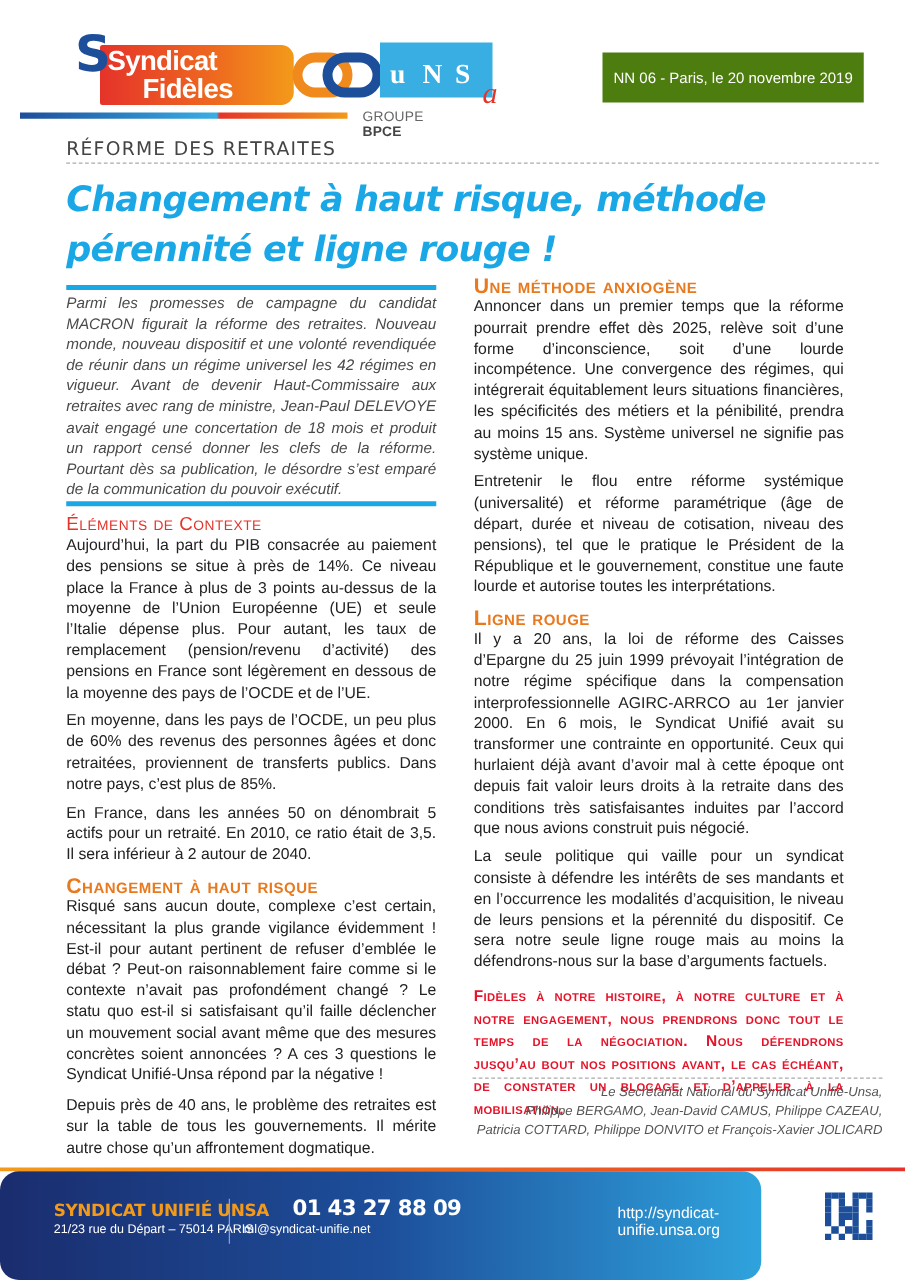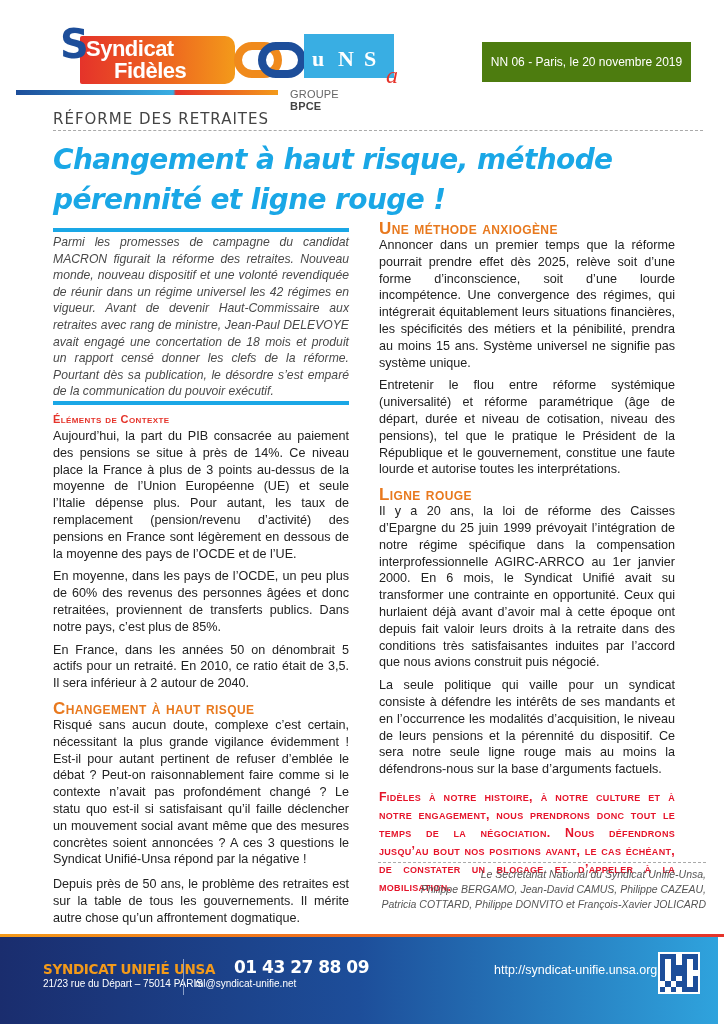--- a/index.html
+++ b/index.html
@@ -28,31 +28,31 @@
 
   .headline { position:absolute; left:53px; top:140px; width:660px; font:bold italic 28px "DejaVu Sans", sans-serif; color:#1aa7e6; line-height:40px; letter-spacing:-0.6px; }
 
   
   .intro-top { position:absolute; left:53px; top:228px; width:296px; height:4px; background:#1aa7e6; }
   .intro { position:absolute; left:53px; top:234px; width:296px; font:italic 12.2px "Liberation Sans", sans-serif; color:#4a4a4a; line-height:16.6px; text-align:justify; }
   .intro-bot { position:absolute; left:53px; top:401px; width:296px; height:4px; background:#1aa7e6; }
 
   .col { position:absolute; width:296px; font:12.6px "Liberation Sans", sans-serif; color:#222; line-height:16.8px; text-align:justify; }
   .col p { margin-bottom:6px; }
-  .h-red { color:#e5332a; font-weight:bold; font-size:11px; font-variant:small-caps; letter-spacing:0.4px; }
+  .h-red { color:#e5332a; font-weight:normal; font-size:15px; font-variant:small-caps; letter-spacing:0.4px; }
   .h-orange { color:#e8791e; font-weight:bold; font-size:17px; font-variant:small-caps; letter-spacing:0.4px; }
   .h { margin-bottom:1px; line-height:15px; }
   .red-block { color:#e5142a; font-weight:bold; font-variant:small-caps; font-size:12.4px; line-height:18px; letter-spacing:0.3px; }
 
   .sig-rule { position:absolute; left:378px; top:862px; width:328px; border-top:1px dashed #aaa; }
   .signature { position:absolute; left:370px; top:867px; width:336px; text-align:right; font:italic 10.5px "Liberation Sans", sans-serif; color:#555; line-height:15px; }
 
   
   .footer-stripe { position:absolute; left:0; top:934px; width:724px; height:3px; background:linear-gradient(90deg,#f39a1a 0%,#ee6a1f 50%,#e5332a 100%); }
-  .footer { position:absolute; left:0; top:937px; width:718px; height:87px; background:linear-gradient(90deg,#1a2d6e 0%,#1d4e9a 50%,#2fa3dd 100%); }
+  .footer { position:absolute; left:0; top:937px; width:609px; height:87px; background:linear-gradient(90deg,#1a2d6e 0%,#1d4e9a 50%,#2fa3dd 100%);border-radius:15px; }
   .f-org { position:absolute; left:43px; top:24px; font:bold 13.5px "DejaVu Sans", sans-serif; color:#f39a1a; letter-spacing:-0.3px; }
   .f-addr { position:absolute; left:43px; top:41px; font:10px "Liberation Sans", sans-serif; color:#fff; }
   .f-div { position:absolute; left:183px; top:22px; width:1px; height:36px; background:#8aa0c8; }
   .f-phone { position:absolute; left:194px; top:20px; font:bold 17px "DejaVu Sans", sans-serif; color:#fff; letter-spacing:-0.5px;margin-left:40px; }
   .f-mail { position:absolute; left:195px; top:41px; font:10px "Liberation Sans", sans-serif; color:#fff; }
   .f-url { position:absolute; left:494px; top:26px; font:12.5px "Liberation Sans", sans-serif; color:#fff; }
   .qr { position:absolute; left:658px; top:15px; width:42px; height:42px; background:#fff; padding:2px; display:grid; grid-template-columns:repeat(7,1fr); grid-template-rows:repeat(7,1fr); gap:0; }
   .qr i { display:block; }
   .qr i.b { background:#1d4e9a; }
 </style>
@@ -90,21 +90,21 @@
 <div class="intro">Parmi les promesses de campagne du candidat MACRON figurait la réforme des retraites. Nouveau monde, nouveau dispositif et une volonté revendiquée de réunir dans un régime universel les 42 régimes en vigueur. Avant de devenir Haut-Commissaire aux retraites avec rang de ministre, Jean-Paul DELEVOYE avait engagé une concertation de 18 mois et produit un rapport censé donner les clefs de la réforme. Pourtant dès sa publication, le désordre s’est emparé de la communication du pouvoir exécutif.</div>
 <div class="intro-bot"></div>
 
 <div class="col" style="left:53px; top:412px;">
   <div class="h h-red">Éléments de Contexte</div>
   <p>Aujourd’hui, la part du PIB consacrée au paiement des pensions se situe à près de 14%. Ce niveau place la France à plus de 3 points au-dessus de la moyenne de l’Union Européenne (UE) et seule l’Italie dépense plus. Pour autant, les taux de remplacement (pension/revenu d’activité) des pensions en France sont légèrement en dessous de la moyenne des pays de l’OCDE et de l’UE.</p>
   <p>En moyenne, dans les pays de l’OCDE, un peu plus de 60% des revenus des personnes âgées et donc retraitées, proviennent de transferts publics. Dans notre pays, c’est plus de 85%.</p>
   <p style="margin-bottom:9px;">En France, dans les années 50 on dénombrait 5 actifs pour un retraité. En 2010, ce ratio était de 3,5. Il sera inférieur à 2 autour de 2040.</p>
   <div class="h h-orange">Changement à haut risque</div>
   <p style="margin-bottom:8px;">Risqué sans aucun doute, complexe c’est certain, nécessitant la plus grande vigilance évidemment ! Est-il pour autant pertinent de refuser d’emblée le débat ? Peut-on raisonnablement faire comme si le contexte n’avait pas profondément changé ? Le statu quo est-il si satisfaisant qu’il faille déclencher un mouvement social avant même que des mesures concrètes soient annoncées ? A ces 3 questions le Syndicat Unifié-Unsa répond par la négative !</p>
-  <p>Depuis près de 50 ans, le problème des retraites est sur la table de tous les gouvernements. Il mérite autre chose qu’un affrontement dogmatique.</p>
+  <p>Depuis près de 40 ans, le problème des retraites est sur la table de tous les gouvernements. Il mérite autre chose qu’un affrontement dogmatique.</p>
 </div>
 
 <div class="col" style="left:379px; top:221px;">
   <div class="h h-orange">Une méthode anxiogène</div>
   <p>Annoncer dans un premier temps que la réforme pourrait prendre effet dès 2025, relève soit d’une forme d’inconscience, soit d’une lourde incompétence. Une convergence des régimes, qui intégrerait équitablement leurs situations financières, les spécificités des métiers et la pénibilité, prendra au moins 15 ans. Système universel ne signifie pas système unique.</p>
   <p style="margin-bottom:9px;">Entretenir le flou entre réforme systémique (universalité) et réforme paramétrique (âge de départ, durée et niveau de cotisation, niveau des pensions), tel que le pratique le Président de la République et le gouvernement, constitue une faute lourde et autorise toutes les interprétations.</p>
   <div class="h h-orange">Ligne rouge</div>
   <p>Il y a 20 ans, la loi de réforme des Caisses d’Epargne du 25 juin 1999 prévoyait l’intégration de notre régime spécifique dans la compensation interprofessionnelle AGIRC-ARRCO au 1er janvier 2000. En 6 mois, le Syndicat Unifié avait su transformer une contrainte en opportunité. Ceux qui hurlaient déjà avant d’avoir mal à cette époque ont depuis fait valoir leurs droits à la retraite dans des conditions très satisfaisantes induites par l’accord que nous avions construit puis négocié.</p>
   <p style="margin-bottom:10px;">La seule politique qui vaille pour un syndicat consiste à défendre les intérêts de ses mandants et en l’occurrence les modalités d’acquisition, le niveau de leurs pensions et la pérennité du dispositif. Ce sera notre seule ligne rouge mais au moins la défendrons-nous sur la base d’arguments factuels.</p>
   <p class="red-block">Fidèles à notre histoire, à notre culture et à notre engagement, nous prendrons donc tout le temps de la négociation. Nous défendrons jusqu’au bout nos positions avant, le cas échéant, de constater un blocage et d’appeler à la mobilisation.</p>

